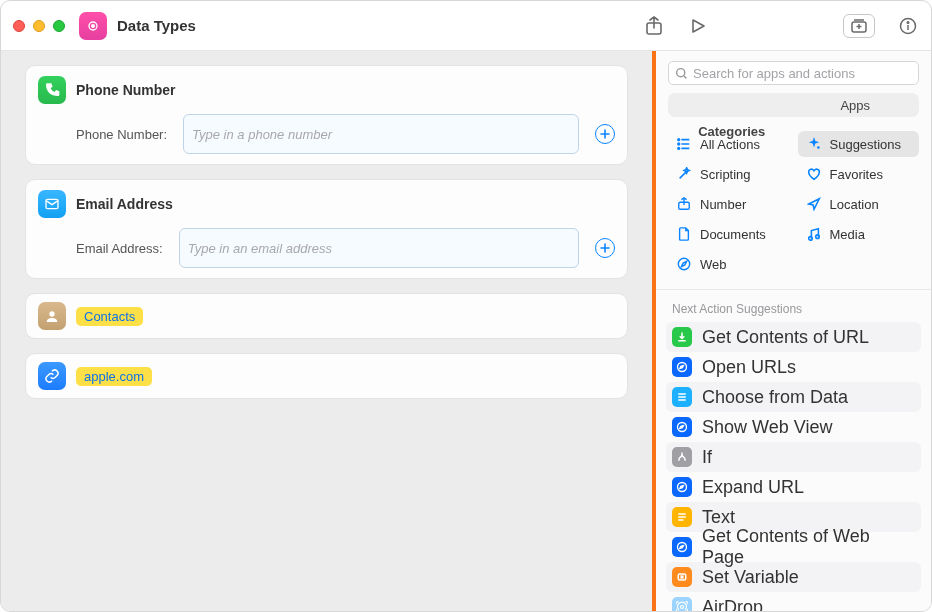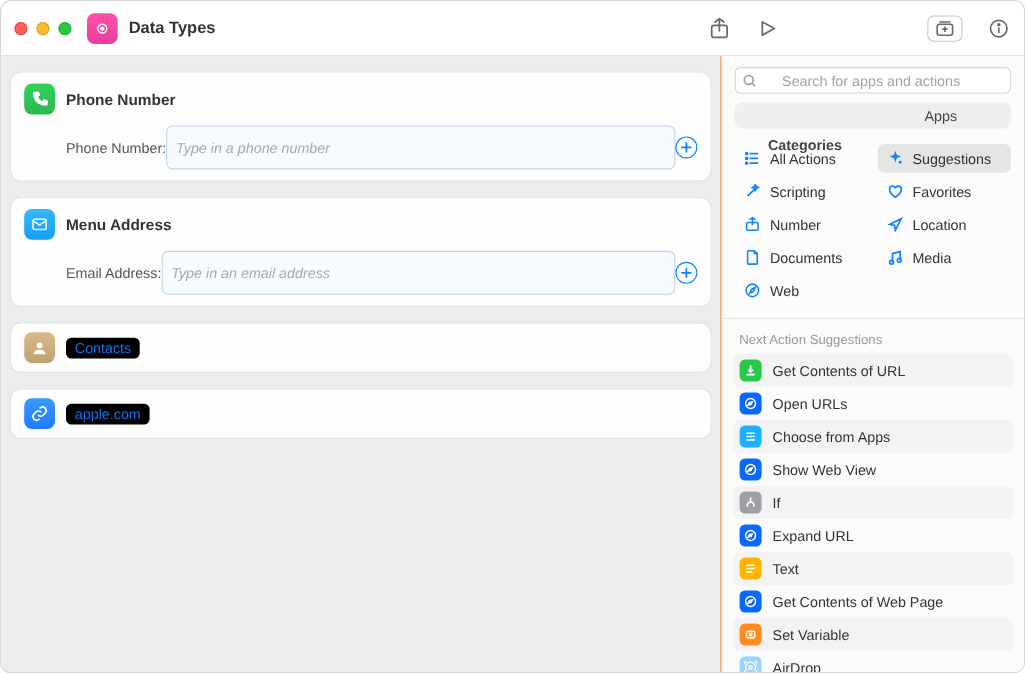--- a/index.html
+++ b/index.html
@@ -69,26 +69,26 @@
     width: 32px; height: 24px;
   }
   .body {
     flex: 1;
     display: flex;
     min-height: 0;
   }
   .main-pane {
     width: 655px;
     background: #ececec;
-    padding: 14px 8px;
+    padding: 14px 24px;
     display: flex;
     flex-direction: column;
     gap: 14px;
     overflow: auto;
-    border-right: 1px solid #f97316;
+    border-right: 4px solid #f97316;
   }
   .sidebar {
     flex: 1;
     background: #fbfbfb;
     display: flex;
     flex-direction: column;
     min-height: 0;
   }
   
   .card {
@@ -114,21 +114,21 @@
   .ib-tan   { background: linear-gradient(#d9b98c,#c2a070); }
   .ib-link  { background: linear-gradient(#3b99ff,#1d7cff); }
   .card-title {
     font-size: 14px;
     font-weight: 600;
     color: #333;
   }
   .field-row {
     display: flex;
     align-items: center;
-    gap: 0;
+    gap: 16px;
     padding-left: 38px;
   }
   .field-label {
     font-size: 13px;
     color: #555;
   }
   .field-input {
     flex: 1;
     border: 1px solid #bfd4e8;
     background: #f6fbff;
@@ -152,38 +152,38 @@
   .card-slim {
     background: #fdfdfd;
     border: 1px solid #e3e3e3;
     border-radius: 10px;
     padding: 8px 12px;
     display:flex;
     align-items:center;
     gap: 10px;
   }
   .pill {
-    background: #000000;
+    background: #fde047;
     border-radius: 5px;
     padding: 2px 8px;
     font-size: 13px;
     color: #0e72e9;
   }
   
   .search-wrap {
     padding: 10px 12px 8px;
   }
   .search {
     display:flex; align-items:center;
     height: 24px;
     border: 1px solid #d6d6d6;
     border-radius: 5px;
     background: #fff;
     padding: 0 6px;
-    gap: 23px;
+    gap: 5px;
   }
   .search input {
     flex:1; border:none; outline:none; font-size:13px; background:transparent;
   }
   .search input::placeholder { color: #a3a3a7; }
   .seg {
     margin: 0 12px 10px;
     display:flex;
     background:#eeeeef;
     border-radius:7px;
@@ -232,21 +232,21 @@
   .actions-list {
     flex:1;
     overflow:auto;
     padding-bottom: 6px;
   }
   .act {
     display:flex; align-items:center; gap:10px;
     height:30px;
     margin: 0 10px;
     padding: 0 6px;
-    font-size:13px;
+    font-size:18px;
     color:#333;
     border-radius:6px;
     cursor:pointer;
   }
   .act:nth-child(odd){ background: #f3f3f5; }
   .ai {
     width:20px; height:20px; border-radius:5px;
     display:flex; align-items:center; justify-content:center;
     flex-shrink:0;
     font-size:11px;
@@ -324,21 +324,21 @@
       </div>
         </div>
         <div class="card">
       <div class="card-head">
         <div class="icon-box ib-blue">
               <svg width="16" height="16" viewBox="0 0 24 24" fill="none" stroke="#fff" stroke-width="2">
                 <rect x="3" y="5" width="18" height="14" rx="2"></rect>
                 <path d="M3 7l9 6 9-6"></path>
               </svg>
             </div>
-        <div class="card-title">Menu Address</div>
+        <div class="card-title">Email Address</div>
       </div>
       <div class="field-row">
         <div class="field-label">Email Address:</div>
         <input class="field-input" placeholder="Type in an email address" style="">
         <div class="add-btn">
           <svg width="10" height="10" viewBox="0 0 10 10">
                 <path d="M5 1v8M1 5h8" stroke="#0a84ff" stroke-width="1.6" stroke-linecap="round"></path>
               </svg>
         </div>
       </div>
@@ -478,21 +478,21 @@
               </svg>
             </span>
             <span>Open URLs</span>
           </div>
           <div class="act">
             <span class="ai" style="background:#1cb0ff">
               <svg width="12" height="12" viewBox="0 0 16 16" fill="none" stroke="#fff" stroke-width="2">
                 <path d="M3 4h10M3 8h10M3 12h10"></path>
               </svg>
             </span>
-            <span>Choose from Apps</span>
+            <span>Choose from Data</span>
           </div>
           <div class="act">
             <span class="ai" style="background:#0a68ff">
               <svg width="12" height="12" viewBox="0 0 16 16" fill="none" stroke="#fff" stroke-width="1.8">
                 <circle cx="8" cy="8" r="6"></circle>
                 <path d="M10 6l-1.5 3L5 10l1.5-3z" fill="#fff"></path>
               </svg>
             </span>
             <span>Show Web View</span>
           </div>

